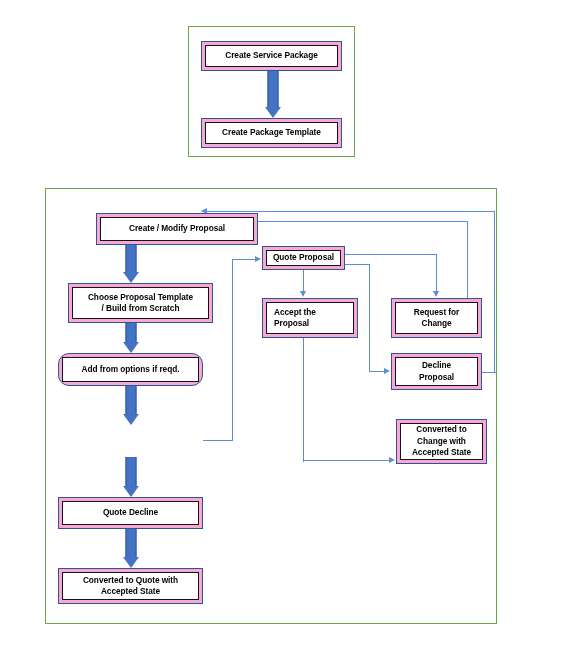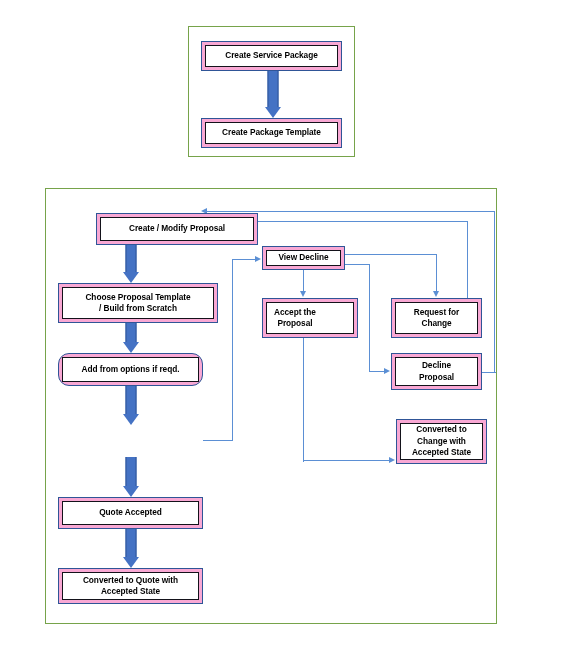--- a/index.html
+++ b/index.html
@@ -12,21 +12,21 @@
   
   .panel{position:absolute;border:1.3px solid #76a34a;background:#ffffff;box-sizing:border-box;}
 
   
   .node{position:absolute;box-sizing:border-box;background:#f9a8d4;
         border:1px solid #2f5597;padding:3px;display:flex;z-index:5;}
   .node.rounded{border-radius:11px;}
   .node > .inner{flex:1;background:#ffffff;border:1.6px solid #13121a;
         display:flex;align-items:center;justify-content:center;
         text-align:center;box-sizing:border-box;padding:1px 2px;}
-  .node.leftalign > .inner{justify-content:flex-start;text-align:center;padding-left:7px;}
+  .node.leftalign > .inner{justify-content:flex-start;text-align:left;padding-left:7px;}
   .node .label{font-size:8.3px;font-weight:700;color:#000000;line-height:1.38;
         letter-spacing:-0.05px;white-space:pre-line;}
 
   
   .fatarrow{position:absolute;z-index:2;}
   .fatarrow .shaft{position:absolute;left:50%;top:0;transform:translateX(-50%);
         width:9px;background:#4472c4;border-left:1px solid #2f5597;border-right:1px solid #2f5597;}
   .fatarrow .head{position:absolute;left:50%;transform:translateX(-50%);
         width:0;height:0;border-left:8.5px solid transparent;border-right:8.5px solid transparent;
         border-top:11px solid #4472c4;}
@@ -73,21 +73,21 @@
     <div class="inner">
       <span class="label">Create / Modify Proposal</span>
     </div>
   </div>
 
   <div class="fatarrow" style="left:122px;top:245px;width:18px;height:38px;">
     <div class="shaft" style="height:27px;"></div>
     <div class="head" style="top:27px;"></div>
   </div>
 
-  <div class="node" style="left:58px;top:283px;width:160px;height:40px;">
+  <div class="node" style="left:68px;top:283px;width:145px;height:40px;">
     <div class="inner">
       <span class="label">Choose Proposal Template
 / Build from Scratch</span>
     </div>
   </div>
 
   <div class="fatarrow" style="left:122px;top:323px;width:18px;height:30px;">
     <div class="shaft" style="height:19px;"></div>
     <div class="head" style="top:19px;"></div>
   </div>
@@ -104,39 +104,39 @@
   </div>
 
 
   <div class="fatarrow" style="left:122px;top:457px;width:18px;height:40px;">
     <div class="shaft" style="height:29px;"></div>
     <div class="head" style="top:29px;"></div>
   </div>
 
   <div class="node" style="left:58px;top:497px;width:145px;height:32px;">
     <div class="inner">
-      <span class="label">Quote Accepted</span>
+      <span class="label">Quote Decline</span>
     </div>
   </div>
 
   <div class="fatarrow" style="left:122px;top:529px;width:18px;height:39px;">
     <div class="shaft" style="height:28px;"></div>
     <div class="head" style="top:28px;"></div>
   </div>
 
   <div class="node" style="left:58px;top:568px;width:145px;height:36px;justify-content:flex-end;">
     <div class="inner">
       <span class="label">Converted to Quote with
 Accepted State</span>
     </div>
   </div>
 
   <div class="node" style="left:262px;top:246px;width:83px;height:24px;">
     <div class="inner">
-      <span class="label">View Decline</span>
+      <span class="label">Quote Proposal</span>
     </div>
   </div>
 
   <div class="node leftalign" style="left:262px;top:298px;width:96px;height:40px;">
     <div class="inner">
       <span class="label">Accept the
 Proposal</span>
     </div>
   </div>
 

